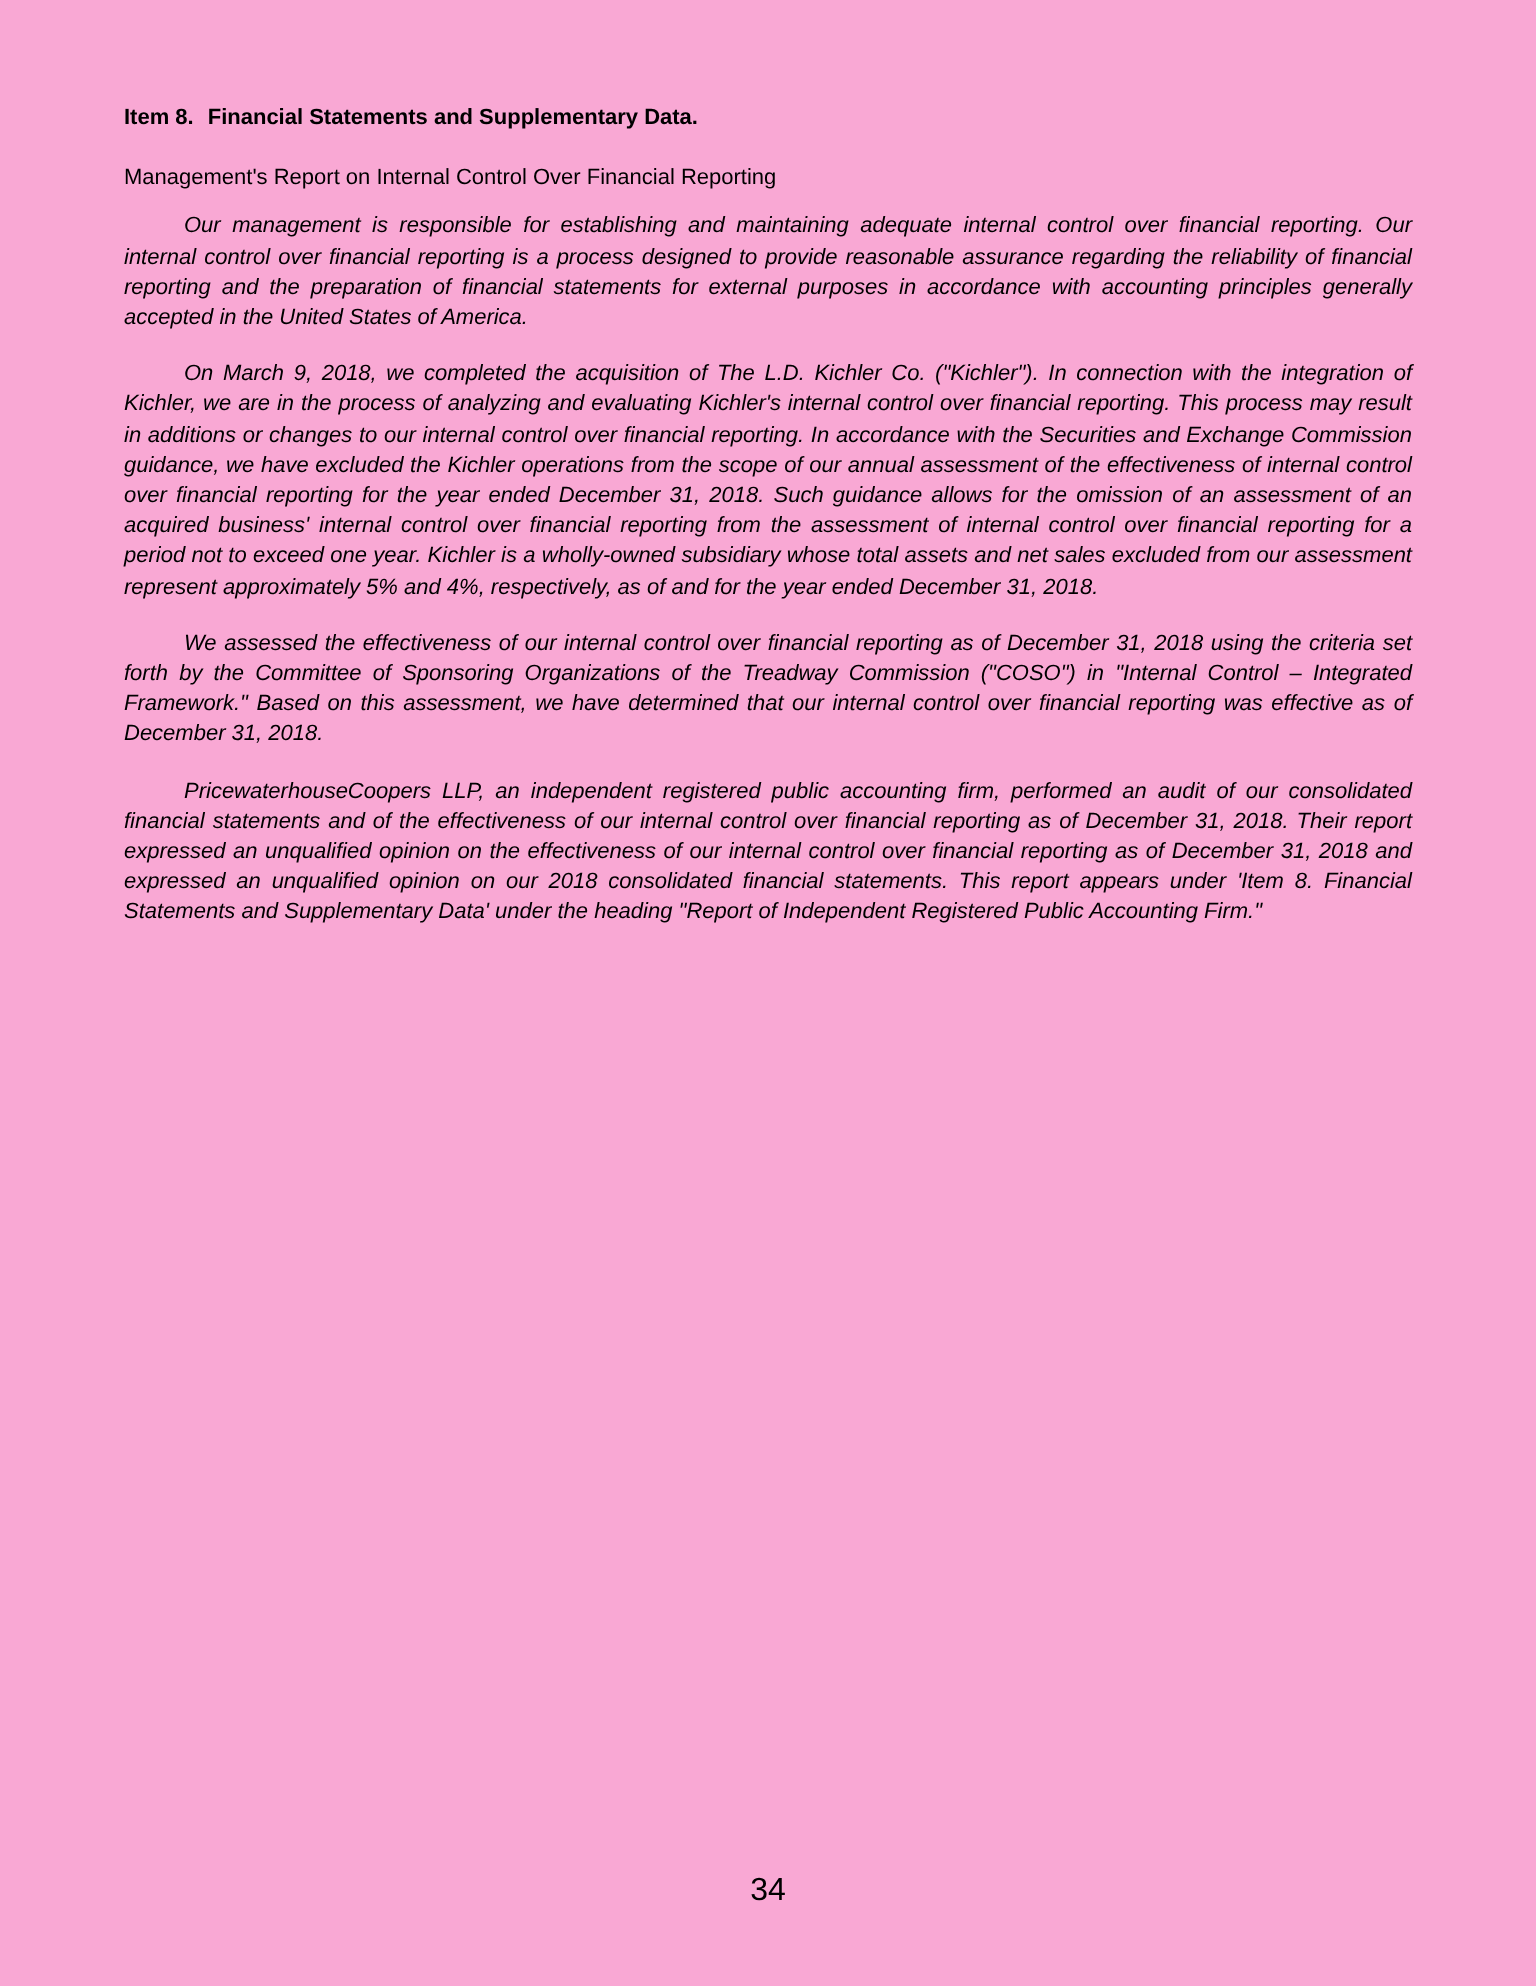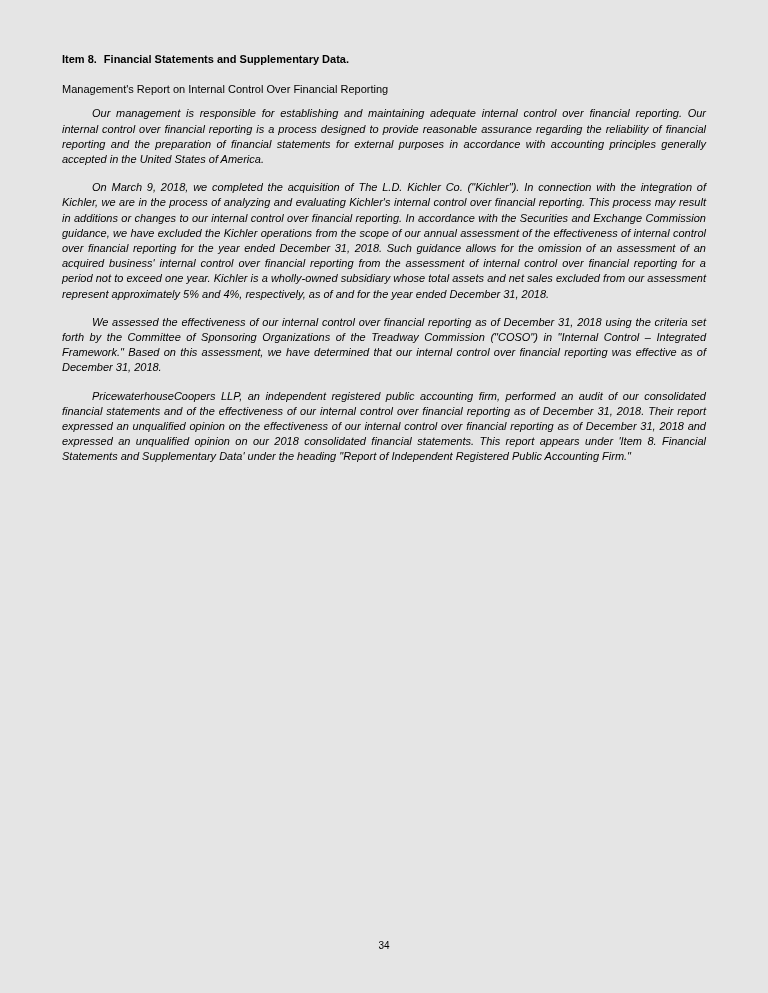--- a/index.html
+++ b/index.html
@@ -14,21 +14,21 @@
     overflow: hidden;
     font-family: "Liberation Sans", sans-serif;
     color: #000000;
   }
   .page {
     position: absolute;
     top: 0;
     left: 0;
     width: 768px;
     height: 993px;
-    background: #e5e5e5;
+    background: #f9a8d4;
   }
   .page-content {
     position: absolute;
     top: 52px;
     left: 62px;
     width: 644px;
     font-size: 11px;
     line-height: 15.2px;
   }
   .item-heading {
@@ -52,21 +52,21 @@
     text-align: justify;
     text-indent: 30px;
     font-style: italic;
   }
   .page-number {
     position: absolute;
     top: 938px;
     left: 0;
     width: 768px;
     text-align: center;
-    font-size: 10px;
+    font-size: 16px;
     line-height: 15px;
   }
 </style>
 </head>
 <body>
 
 <div class="page">
   <div class="page-content">
 
     <h1 class="item-heading"><span class="item-label">Item 8.</span><span>Financial Statements and Supplementary Data.</span></h1>

